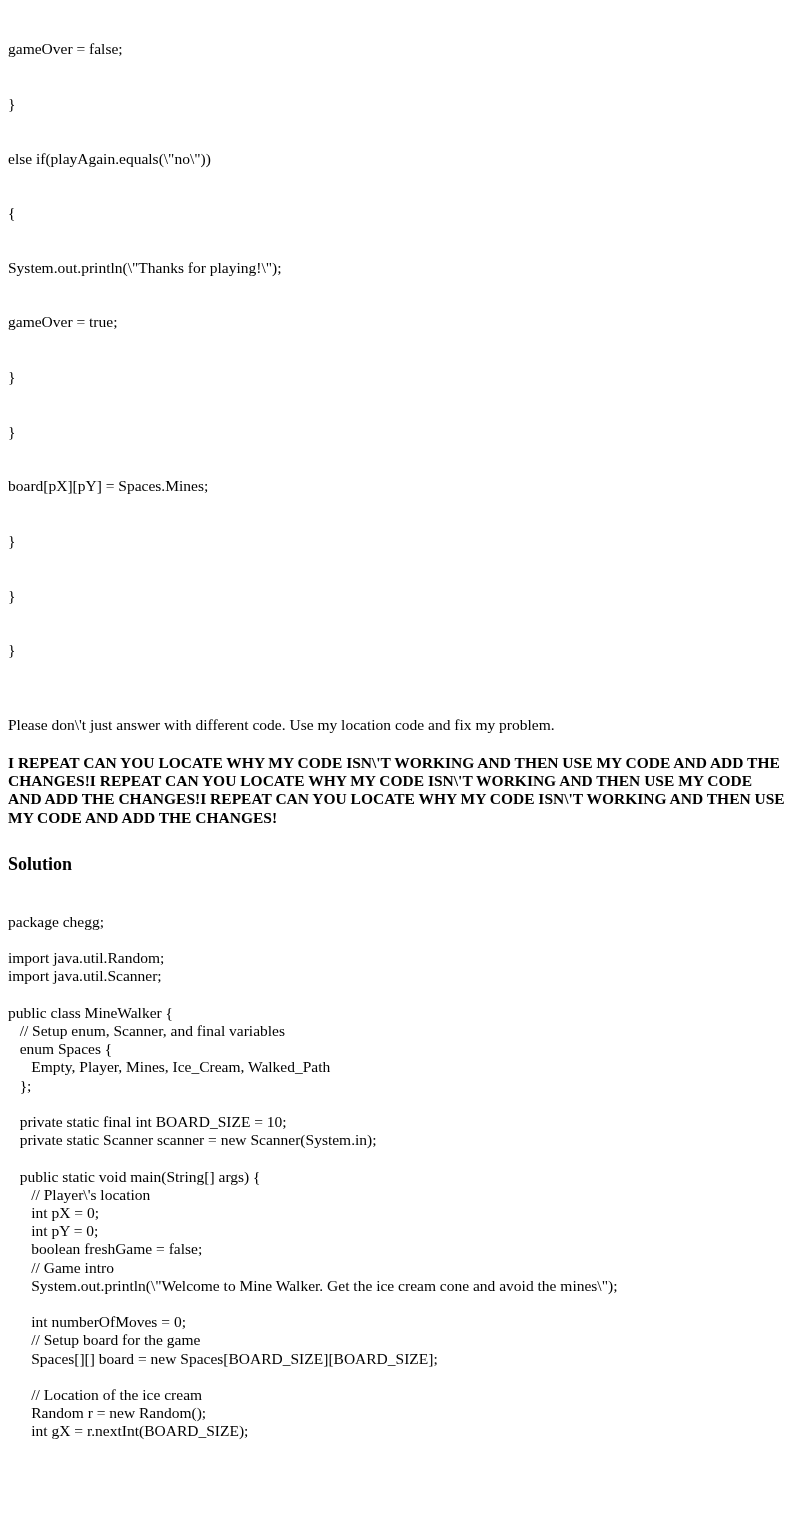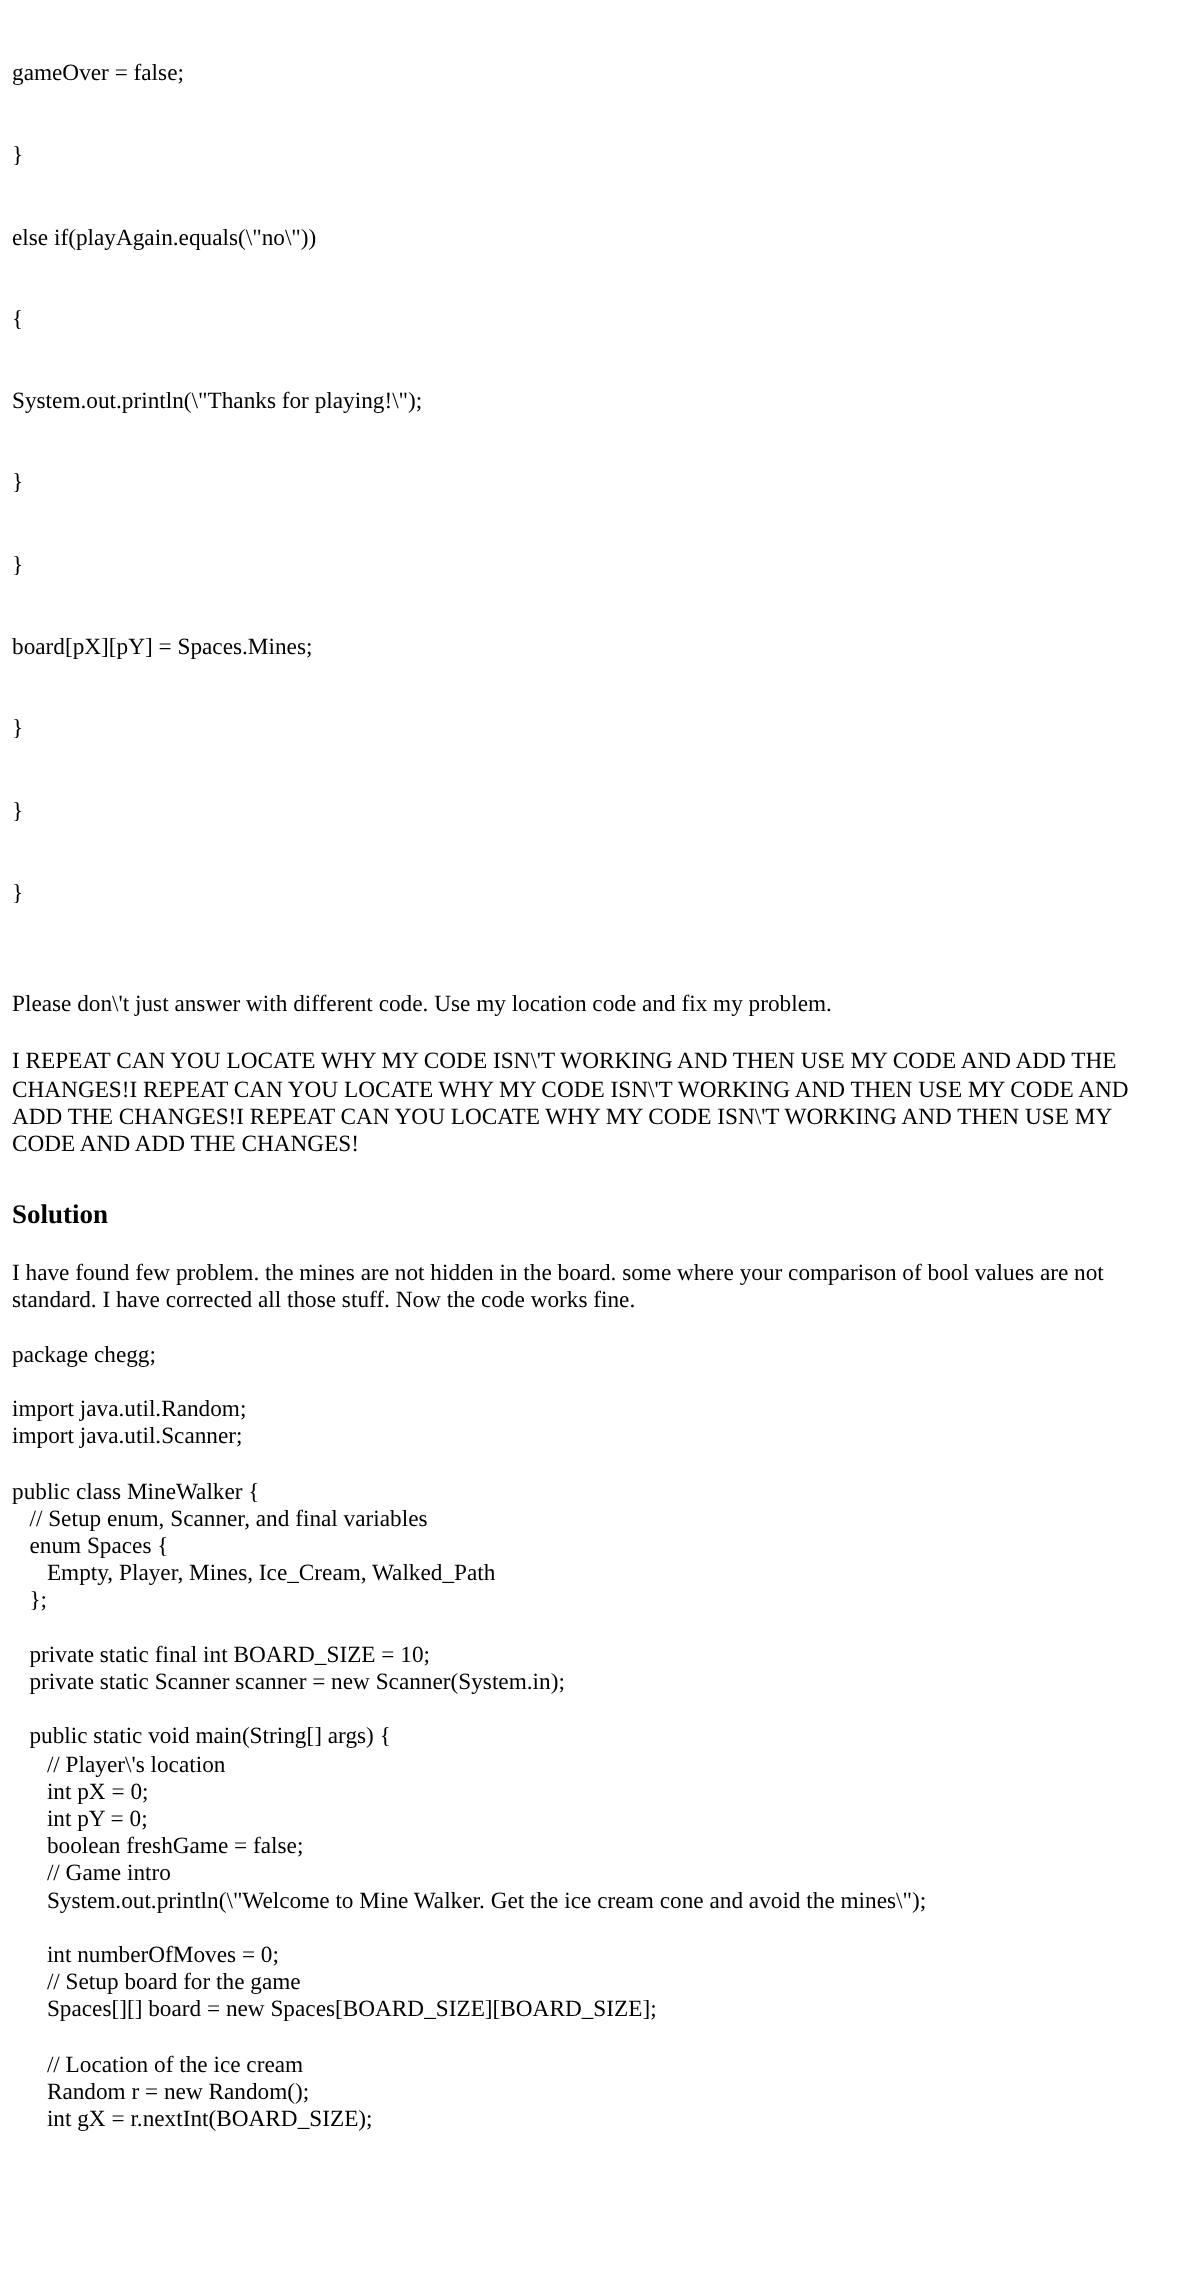--- a/index.html
+++ b/index.html
@@ -43,21 +43,21 @@
   }
 
   
   .para {
     padding: 0 8px;
     font-size: 15.5px;
     line-height: 18.2px;
     margin: 0;
   }
   .para.bold {
-    font-weight: normal;
+    font-weight: bold;
   }
 
   .section-heading {
     padding: 0 8px;
     font-size: 18px;
     line-height: 22px;
     font-weight: bold;
     margin: 0;
   }
 
@@ -71,20 +71,21 @@
 <div class="page">
 
   <div class="top-clip"></div>
 
   <div class="code-block">
     <span class="code-line">gameOver = false;</span>
     <span class="code-line">}</span>
     <span class="code-line">else if(playAgain.equals(\"no\"))</span>
     <span class="code-line">{</span>
     <span class="code-line">System.out.println(\"Thanks for playing!\");</span>
+    <span class="code-line">gameOver = true;</span>
     <span class="code-line">}</span>
     <span class="code-line">}</span>
     <span class="code-line">board[pX][pY] = Spaces.Mines;</span>
     <span class="code-line">}</span>
     <span class="code-line">}</span>
     <span class="code-line">}</span>
   </div>
 
   <div class="gap-md"></div>
 
@@ -93,19 +94,18 @@
   <div class="gap-md"></div>
 
   <p class="para bold">I REPEAT CAN YOU LOCATE WHY MY CODE ISN\'T WORKING AND THEN USE MY CODE AND ADD THE CHANGES!I REPEAT CAN YOU LOCATE WHY MY CODE ISN\'T WORKING AND THEN USE MY CODE AND ADD THE CHANGES!I REPEAT CAN YOU LOCATE WHY MY CODE ISN\'T WORKING AND THEN USE MY CODE AND ADD THE CHANGES!</p>
 
   <div class="gap-lg"></div>
 
   <h2 class="section-heading">Solution</h2>
 
   <div class="gap-md"></div>
 
-  <p class="para">I have found few problem. the mines are not hidden in the board. some where your comparison of bool values are not standard. I have corrected all those stuff. Now the code works fine.</p>
 
   <div class="gap-sm"></div>
 
   <div class="code-block" id="solution-code"><span class="code-line">package chegg;</span><span class="code-line blank">&nbsp;</span><span class="code-line">import java.util.Random;</span><span class="code-line">import java.util.Scanner;</span><span class="code-line blank">&nbsp;</span><span class="code-line">public class MineWalker {</span><span class="code-line">   // Setup enum, Scanner, and final variables</span><span class="code-line">   enum Spaces {</span><span class="code-line">      Empty, Player, Mines, Ice_Cream, Walked_Path</span><span class="code-line">   };</span><span class="code-line blank">&nbsp;</span><span class="code-line">   private static final int BOARD_SIZE = 10;</span><span class="code-line">   private static Scanner scanner = new Scanner(System.in);</span><span class="code-line blank">&nbsp;</span><span class="code-line">   public static void main(String[] args) {</span><span class="code-line">      // Player\'s location</span><span class="code-line">      int pX = 0;</span><span class="code-line">      int pY = 0;</span><span class="code-line">      boolean freshGame = false;</span><span class="code-line">      // Game intro</span><span class="code-line">      System.out.println(\"Welcome to Mine Walker. Get the ice cream cone and avoid the mines\");</span><span class="code-line blank">&nbsp;</span><span class="code-line">      int numberOfMoves = 0;</span><span class="code-line">      // Setup board for the game</span><span class="code-line">      Spaces[][] board = new Spaces[BOARD_SIZE][BOARD_SIZE];</span><span class="code-line blank">&nbsp;</span><span class="code-line">      // Location of the ice cream</span><span class="code-line">      Random r = new Random();</span><span class="code-line">      int gX = r.nextInt(BOARD_SIZE);</span></div>
 
 </div>
 
 </body></html>

